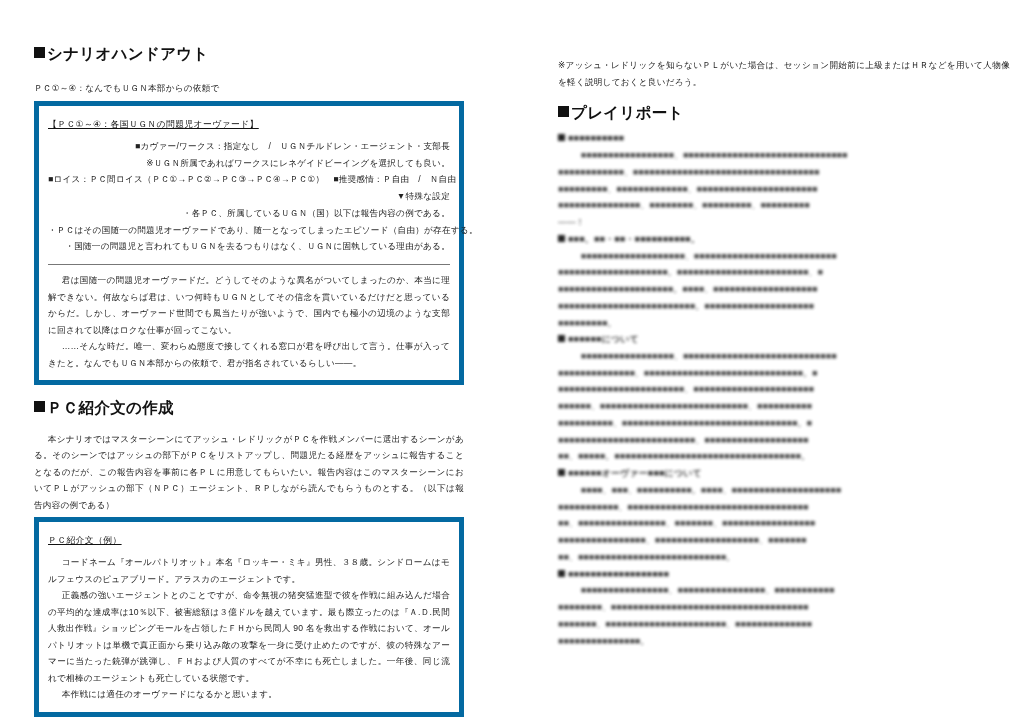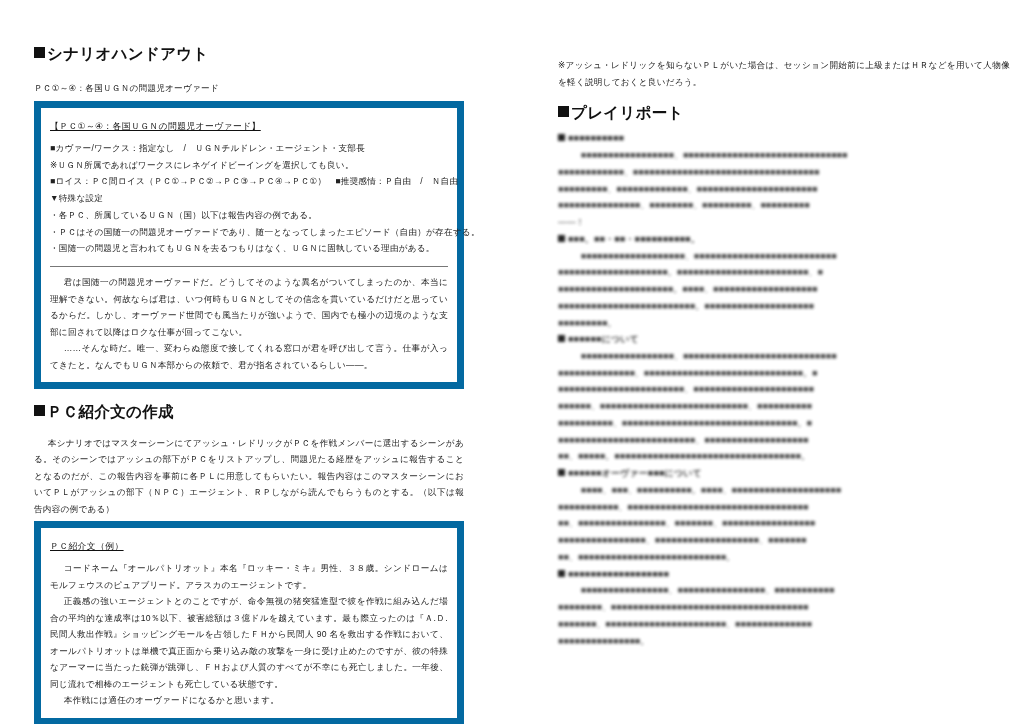--- a/index.html
+++ b/index.html
@@ -46,39 +46,40 @@
     line-height: 1.92;
     letter-spacing: 0.25px;
     text-align: justify;
     text-justify: inter-character;
     margin: 0;
     color: #222;
   }
   .para.indent { text-indent: 1.6em; }
 
   .boxed {
-    border: 7px solid #0369a1;
+    border: 5px solid #0369a1;
     padding: 7px 9px 9px 9px;
     background: #fff;
   }
   .box-title {
     font-size: 8.8px;
     letter-spacing: 0.4px;
     text-decoration: underline;
     margin: 0 0 7px 0;
     display: inline-block;
     color: #111;
   }
   .box-line {
     font-size: 8.6px;
     line-height: 1.95;
     letter-spacing: 0.25px;
     margin: 0;
     color: #222;
     white-space: nowrap;
+    text-align: right;
   }
   .divider {
     border: 0;
     border-top: 1px solid #777;
     margin: 9px 0 7px 0;
   }
   .spacer-xs { height: 4px; }
   .spacer-s  { height: 8px; }
   .spacer-m  { height: 13px; }
 
@@ -118,21 +119,21 @@
 
     <h2 class="h2">
       <span class="sq"></span><span>シナリオハンドアウト</span>
     </h2>
 
     <div class="spacer-m"></div>
 
 
     <div class="spacer-xs"></div>
 
-    <p class="para">ＰＣ①～④：各国ＵＧＮの問題児オーヴァード</p>
+    <p class="para">ＰＣ①～④：なんでもＵＧＮ本部からの依頼で</p>
 
     <div class="spacer-xs"></div>
 
     <div class="boxed">
       <div class="box-title">【ＰＣ①～④：各国ＵＧＮの問題児オーヴァード】</div>
       <p class="box-line">■カヴァー/ワークス：指定なし　/　ＵＧＮチルドレン・エージェント・支部長</p>
       <p class="box-line">※ＵＧＮ所属であればワークスにレネゲイドビーイングを選択しても良い。</p>
       <p class="box-line">■ロイス：ＰＣ間ロイス（ＰＣ①→ＰＣ②→ＰＣ③→ＰＣ④→ＰＣ①）　■推奨感情：Ｐ自由　/　Ｎ自由</p>
       <p class="box-line">▼特殊な設定</p>
       <p class="box-line">・各ＰＣ、所属しているＵＧＮ（国）以下は報告内容の例である。</p>

